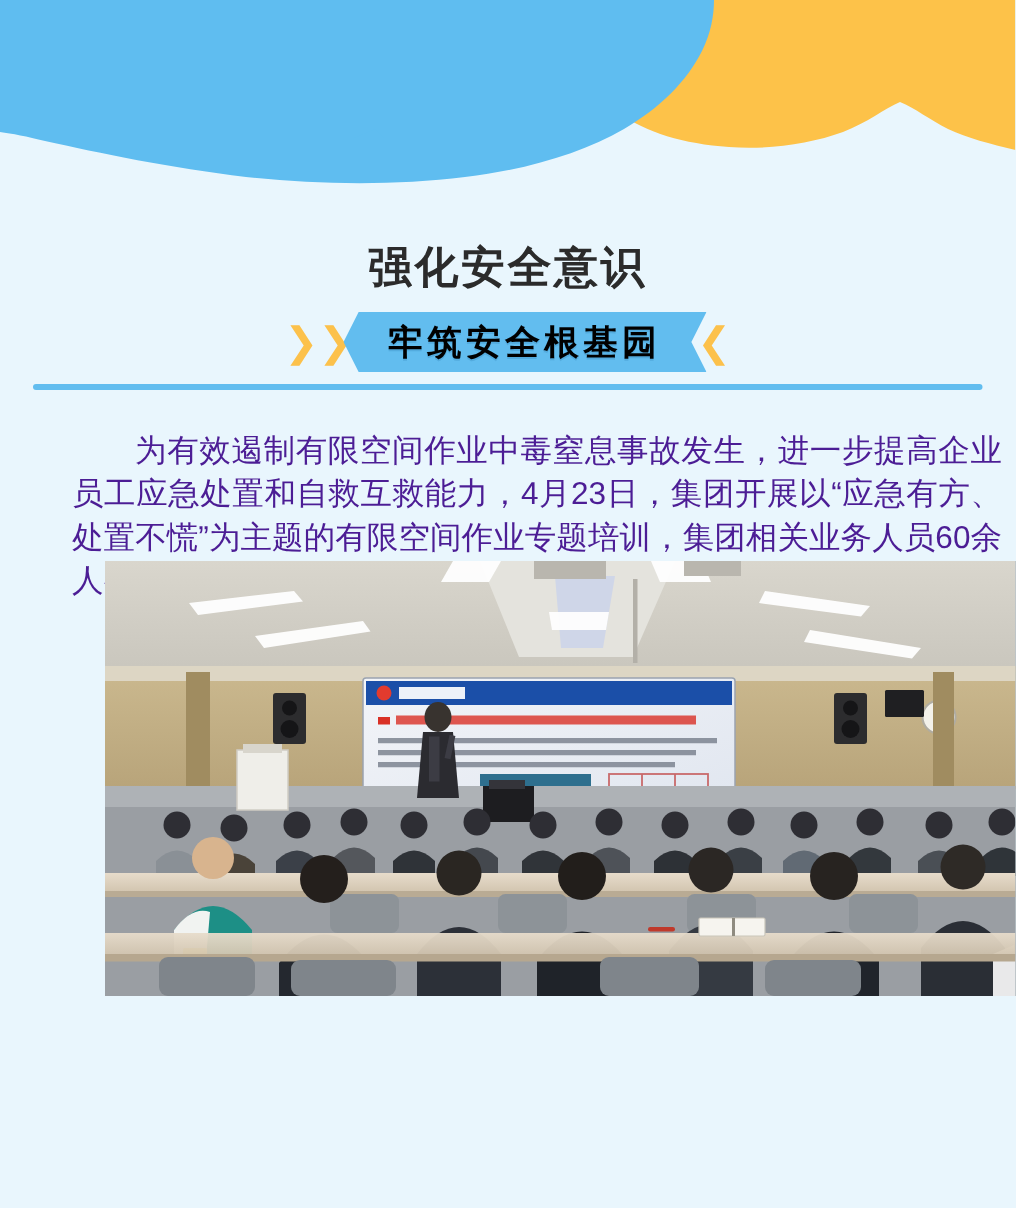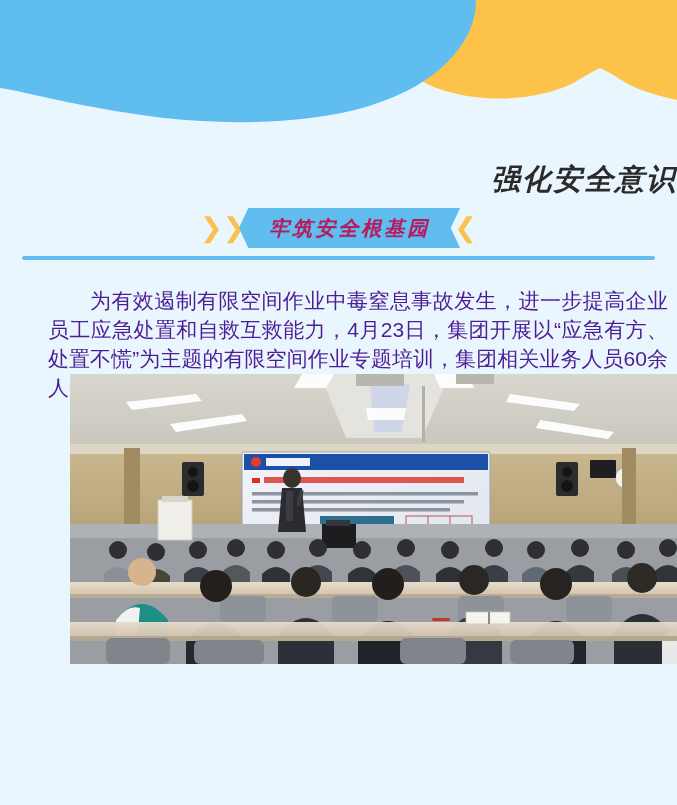--- a/index.html
+++ b/index.html
@@ -36,22 +36,21 @@
   #header-decor svg {
     display: block;
   }
 
   
   #title-block {
     position: absolute;
     left: 0;
     top: 160px;
     width: 677px;
-    text-align: right;
-    font-style: italic;
+    text-align: center;
   }
   #main-title {
     font-size: 29px;
     font-weight: bold;
     color: #2b2b2b;
     letter-spacing: 2px;
     line-height: 38px;
     margin: 0;
     font-family: "Liberation Sans", "DejaVu Sans", sans-serif;
   }
@@ -75,23 +74,23 @@
     top: 0;
     width: 100%;
     height: 100%;
   }
   #subtitle-text {
     position: relative;
     display: block;
     height: 40px;
     line-height: 40px;
     padding: 0 30px;
-    font-size: 20px;
+    font-size: 23px;
     font-weight: bold;
-    color: #be185d;
+    color: #000000;
     letter-spacing: 3px;
     white-space: nowrap;
     text-shadow: 0 1px 0 rgba(40,120,170,0.25);
   }
   .chevron {
     color: #fcc14b;
     font-size: 27px;
     font-weight: bold;
     line-height: 40px;
     display: inline-block;

